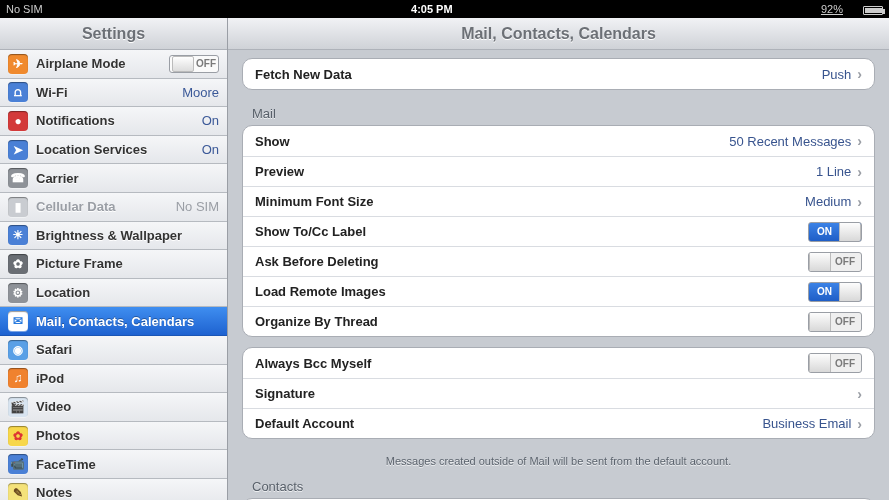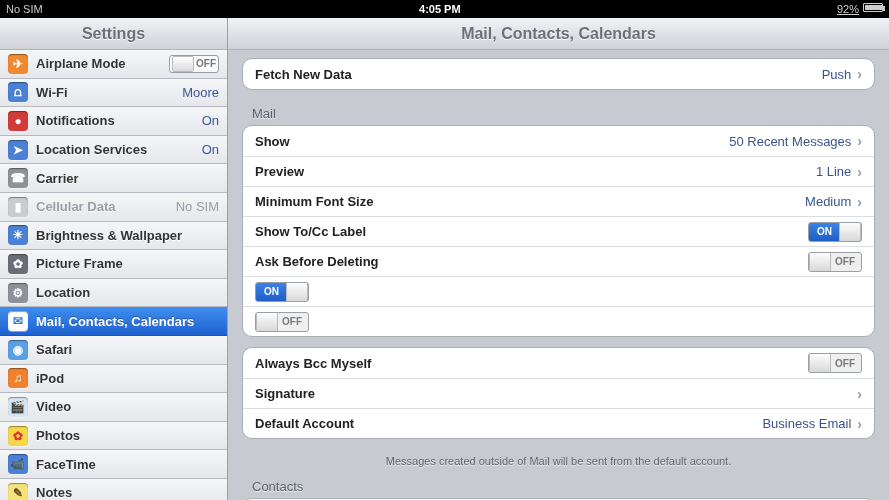--- a/index.html
+++ b/index.html
@@ -1,21 +1,21 @@
 <!DOCTYPE html>
 <html><head>
 <meta charset="utf-8">
 <style>
 * { margin: 0; padding: 0; box-sizing: border-box; font-family: "Helvetica Neue", Helvetica, Arial, sans-serif; }
 html, body { width: 889px; height: 500px; overflow: hidden; background: #000; }
 .screen { width: 889px; height: 500px; background: #fff; display: flex; flex-direction: column; }
 .statusbar { height: 18px; background: #000; color: #ccc; font-size: 11px; display: flex; align-items: center; padding: 0 6px; }
 .statusbar .sb-left { flex: 0 0 auto; }
 .statusbar .sb-center { flex: 1; text-align: center; font-weight: bold; color: #fff; }
-.statusbar .sb-right { flex: 0 0 auto; display: flex; align-items: flex-start; gap: 4px; text-decoration: underline; }
+.statusbar .sb-right { flex: 0 0 auto; display: flex; align-items: flex-end; gap: 20px; text-decoration: underline; }
 .batt { display:inline-block; width:20px; height:9px; border:1px solid #ccc; border-radius:1px; position:relative; }
 .batt::after { content:""; position:absolute; right:-3px; top:2px; width:2px; height:5px; background:#ccc; }
 .batt .fill { position:absolute; left:1px; top:1px; bottom:1px; width:92%; background:#ccc; }
 
 .body { flex:1; display:flex; min-height:0; }
 
 
 .sidebar { width: 228px; background: linear-gradient(#e7e9ed,#d8dbe0); border-right: 1px solid #9a9ea5; display:flex; flex-direction:column; }
 .side-title { height: 32px; line-height: 32px; text-align: center; font-weight: bold; color: #6c7076; font-size: 16px; background: linear-gradient(#f1f2f5,#cfd2d7); border-bottom:1px solid #aeb2b9; text-shadow: 0 1px 0 #fff; }
 .side-list { flex:1; overflow:auto; }
@@ -184,26 +184,28 @@
               </span>
             </div>
             <div class="row">
               <span class="row-label">Ask Before Deleting</span>
               <span class="switch off">
                 <span class="knob"></span>
                 <span class="txt">OFF</span>
               </span>
             </div>
             <div class="row">
+              <span class="row-label">Load Remote Images</span>
               <span class="switch on">
                 <span class="knob"></span>
                 <span class="txt">ON</span>
               </span>
             </div>
             <div class="row">
+              <span class="row-label">Organize By Thread</span>
               <span class="switch off">
                 <span class="knob"></span>
                 <span class="txt">OFF</span>
               </span>
             </div>
           </div>
           <div class="group">
             <div class="row">
               <span class="row-label">Always Bcc Myself</span>
               <span class="switch off">

